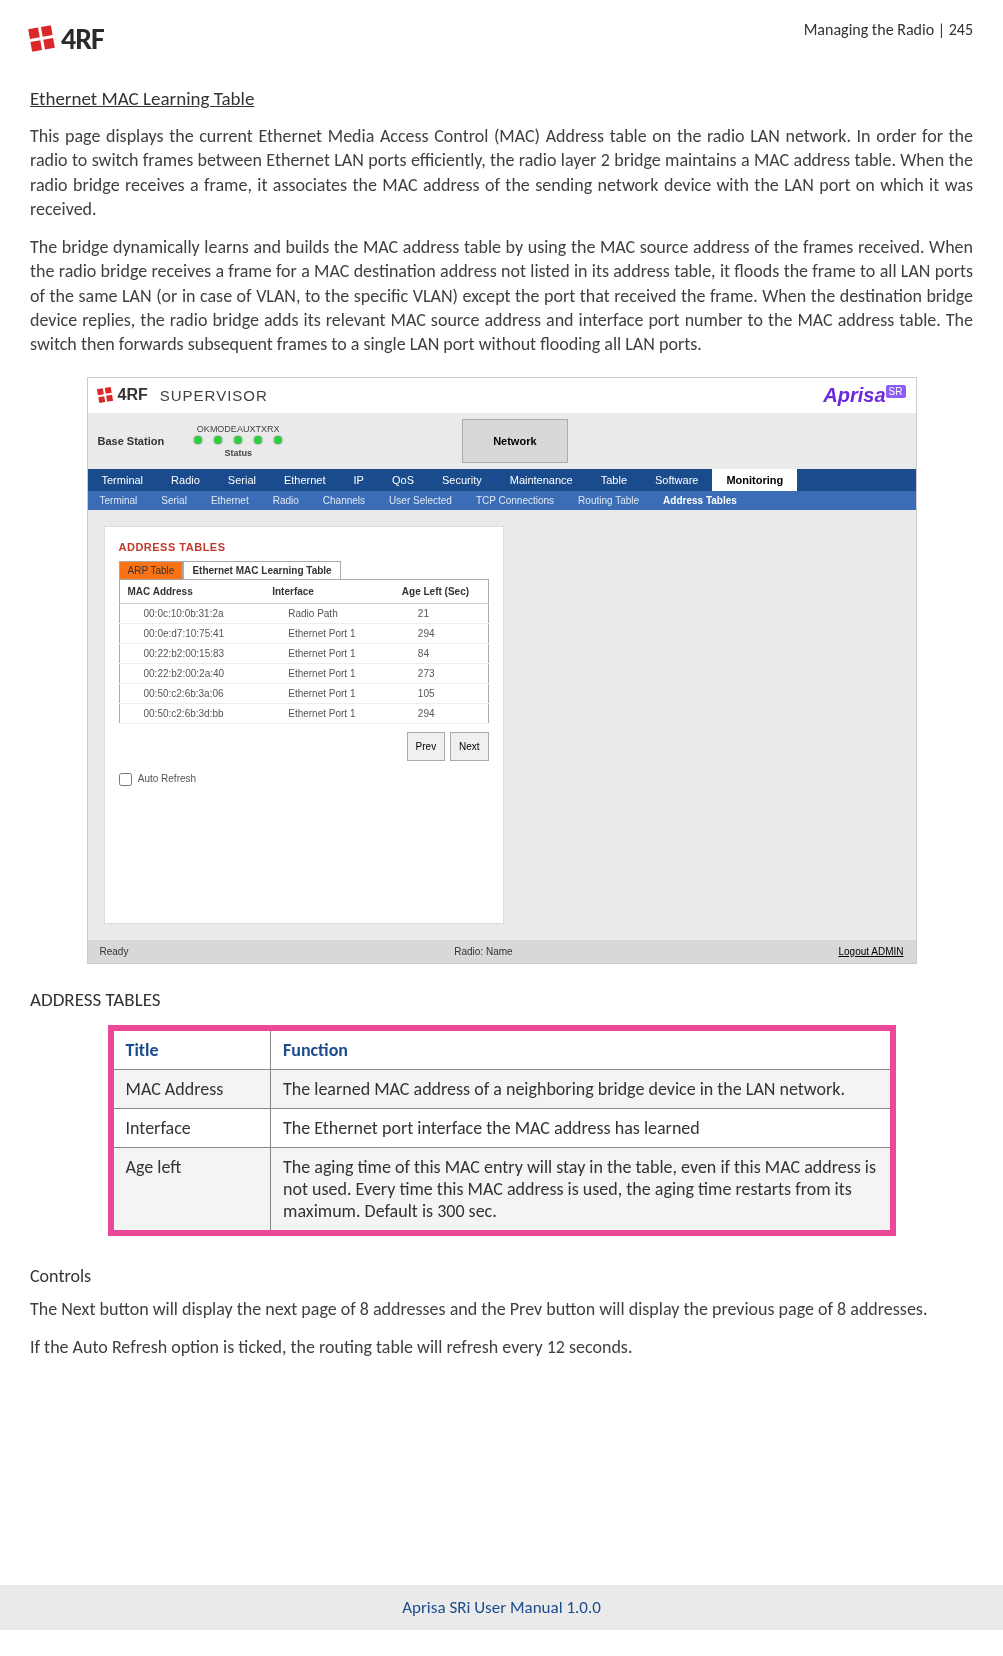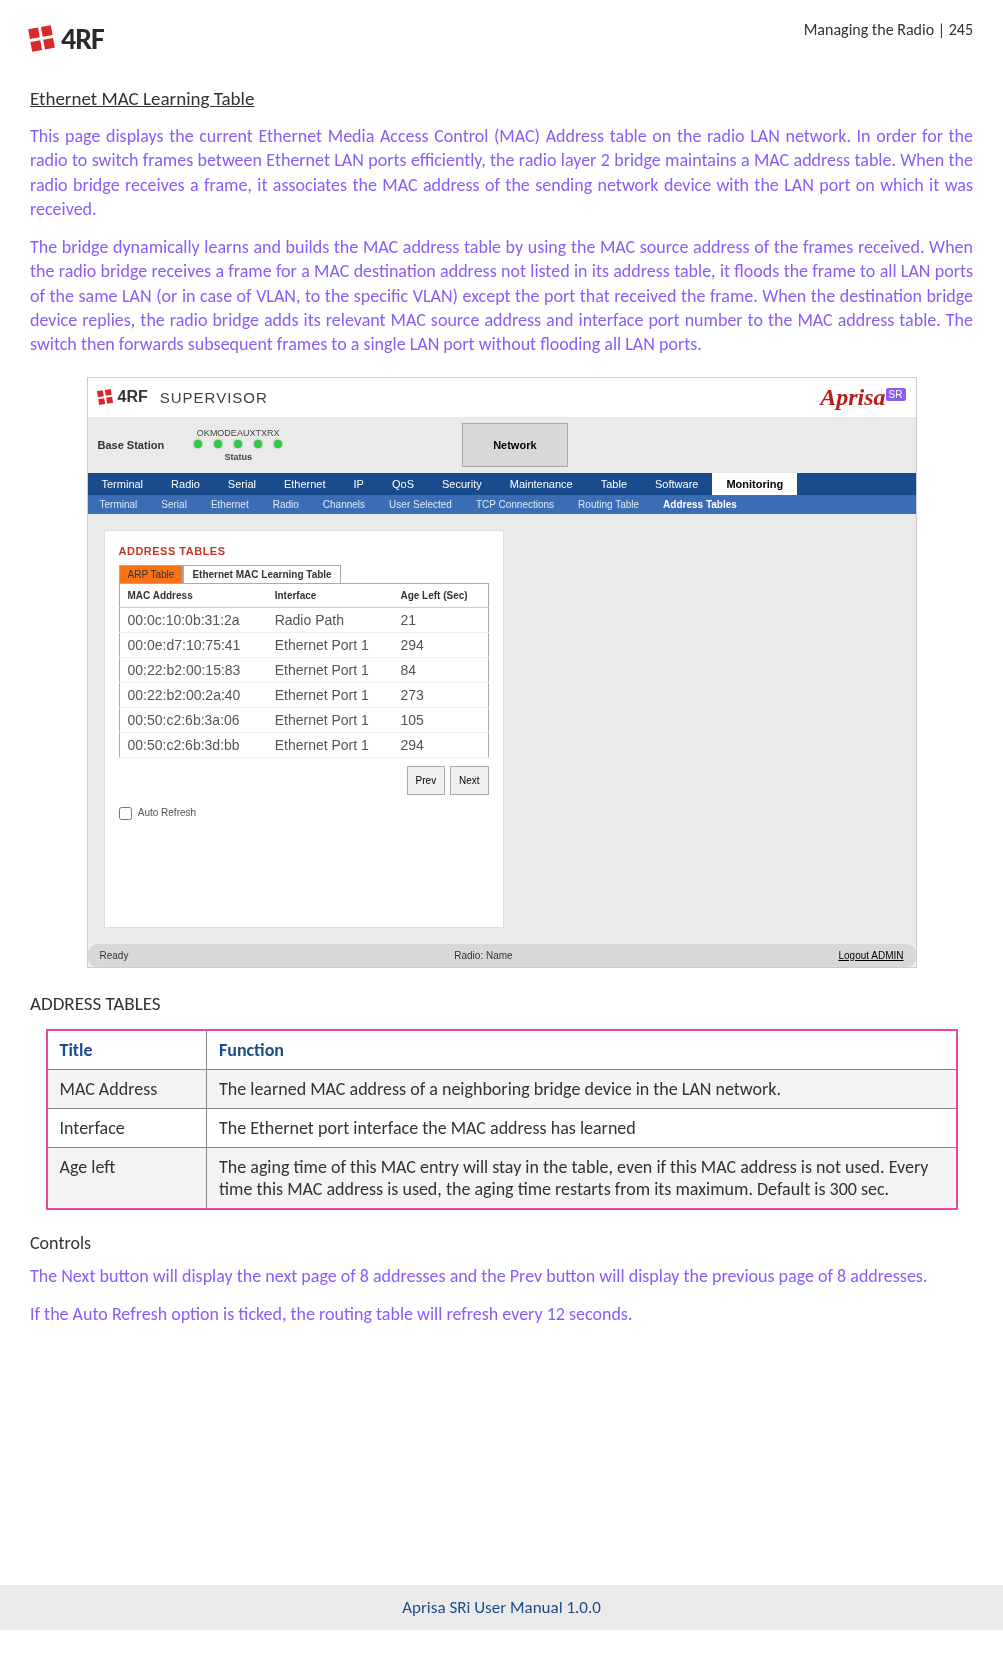--- a/index.html
+++ b/index.html
@@ -44,21 +44,21 @@
       color: #333;
     }
     .section-heading {
       font-size: 19px;
       color: #333;
       text-decoration: underline;
       margin-bottom: 14px;
     }
     .body-text {
       font-size: 18px;
-      color: #8b5cf6;
+      color: #404040;
       text-align: justify;
       line-height: 1.35;
       margin-bottom: 14px;
     }
     .screenshot-container {
       width: 830px;
       margin: 20px auto 24px auto;
       border: 1px solid #ccc;
       background: #f0f0f0;
       font-family: Verdana, Arial, sans-serif;
@@ -75,21 +75,21 @@
       display: grid;
       grid-template-columns: 6px 6px;
       grid-template-rows: 6px 6px;
       gap: 2px;
       transform: rotate(-10deg);
     }
     .ss-sq { width: 6px; height: 6px; background: #d92828; }
     .ss-4rf { font-weight: bold; font-size: 16px; color: #333; }
     .ss-supervisor { font-size: 15px; color: #404040; letter-spacing: 1px; margin-left: 6px; }
     .ss-aprisa { }
-    .ss-aprisa-text { font-style: italic; font-weight: bold; font-size: 24px; color: #b91c1c; font-family: Liberation Serif, serif; }
+    .ss-aprisa-text { font-style: italic; font-weight: bold; font-size: 20px; color: #6d28d9; }
     .ss-aprisa-sr { display: inline-block; background: #8b5cf6; color: #fff; font-size: 10px; padding: 1px 3px; border-radius: 2px; vertical-align: super;}
     .ss-status-row {
       background: #eaeaea;
       display: flex;
       align-items: center;
       padding: 6px 10px;
       font-size: 11px;
     }
     .ss-basestation { font-weight: bold; color: #333; padding-right: 30px;}
     .ss-status-leds { display: flex; flex-direction: column; align-items: center; font-size: 9px; color: #444;}
@@ -136,46 +136,45 @@
       color: #333;
       display: flex;
       flex-direction: column;
     }
     .ss-panel-title { color: #c0392b; font-weight: bold; font-size: 11px; letter-spacing: 0.5px; margin-bottom: 8px;}
     .ss-tabs { display: flex; }
     .ss-tab { border: 1px solid #aaa; padding: 3px 8px; background: #f97316; font-size: 10px;}
     .ss-tab.active { background: #fff; border-bottom: 1px solid #fff; font-weight: bold;}
     .ss-table { width: 100%; border-collapse: collapse; margin-top: -1px; border: 1px solid #aaa;}
     .ss-table th { text-align: left; font-weight: bold; font-size: 10px; padding: 6px 8px; border-bottom: 1px solid #ccc;}
-    .ss-table td { font-size: 14px; padding: 4px 8px; border-bottom: 1px solid #eee; color: #555;}
+    .ss-table td { font-size: 10px; padding: 4px 24px; border-bottom: 1px solid #eee; color: #555;}
     .ss-pager { text-align: right; margin-top: 8px;}
     .ss-pager button { font-size: 10px; padding: 8px 8px; margin-left: 2px; background: #f0f0f0; border: 1px solid #aaa;}
     .ss-autorefresh { margin-top: 12px; font-size: 10px; color: #555;}
     .ss-autorefresh input { margin-right: 4px; vertical-align: middle;}
     .ss-statusbar {
       background: #d8d8d8;
       display: flex;
       justify-content: space-between;
       font-size: 10px;
       padding: 6px 12px;
       color: #333;
-      border-radius: 9px;
     }
     .ss-statusbar a { color: #000; text-decoration: underline; }
 
     .section-title-plain {
       font-size: 19px;
       color: #333;
       margin: 18px 0 14px 0;
     }
     .def-table {
-      width: 912px;
-      margin: 0 auto 22px auto;
+      width: 788px;
+      margin: 0 auto 29px auto;
       border-collapse: collapse;
-      border: 2px solid #ec4899;
+      border: 6px solid #ec4899;
     }
     .def-table th {
       text-align: left;
       font-size: 18px;
       color: #1a4b8c;
       font-weight: bold;
       padding: 8px 12px;
       border: 1px solid #888;
       background: #fff;
     }

